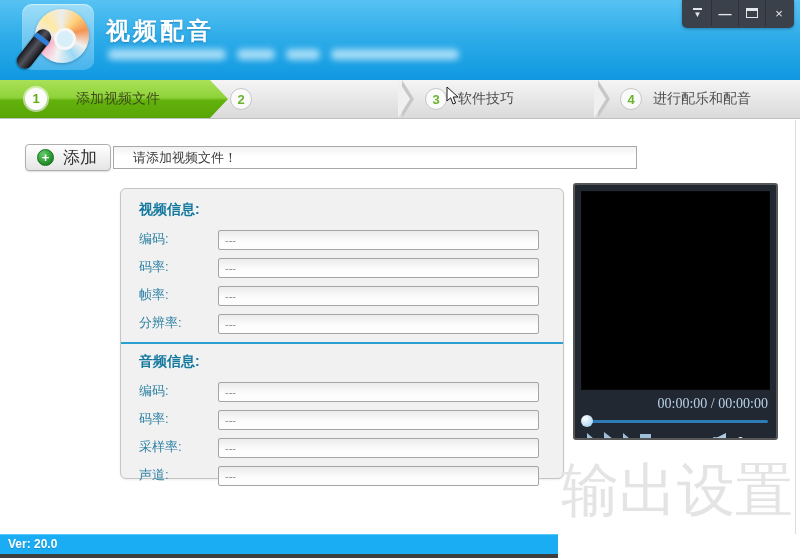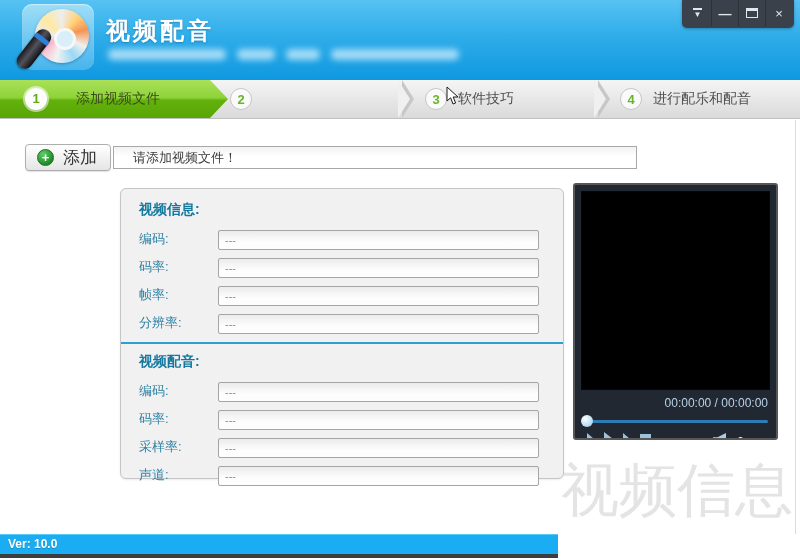--- a/index.html
+++ b/index.html
@@ -95,21 +95,21 @@
   .row-field { flex: 1; height: 20px; border: 1px solid #a5a5a5; border-radius: 2px;
     background: linear-gradient(180deg, #ebebeb, #fdfdfd 60%);
     font-size: 11px; color: #8a8a8a; line-height: 18px; padding: 0 6px; }
   .info-divider { height: 0; border-top: 2px solid #2a9fd0; margin: 3px -24px 9px -18px; }
 
   
   .player { position: absolute; left: 573px; top: 183px; width: 205px; height: 257px;
     background: #222831; border: 2px solid #575757; border-radius: 3px; overflow: hidden; }
   .screen { position: absolute; left: 6px; top: 6px; width: 189px; height: 199px;
     background: #000; border: 1px solid #060606; }
-  .time { position: absolute; right: 8px; top: 211px; font-size: 12px; color: #b9d2e8; }
+  .time { position: absolute; right: 8px; top: 211px; font-size: 14px; color: #b9d2e8; font-family: Liberation Serif, serif; }
   .slider { position: absolute; left: 6px; top: 229px; width: 189px; height: 14px; }
   .slider-track { position: absolute; left: 2px; right: 2px; top: 6px; height: 3px;
     background: #2d7cb5; border-radius: 2px; }
   .slider-handle { position: absolute; left: 0; top: 1px; width: 12px; height: 12px;
     border-radius: 50%;
     background: radial-gradient(circle at 35% 30%, #ffffff, #c3e2f6 55%, #8cc1e6); }
   .controls { position: absolute; left: 12px; bottom: -8px; display: flex; align-items: center;
     gap: 10px; }
   .c-tri { width: 0; height: 0; border-left: 9px solid #9fc0d8;
     border-top: 7px solid transparent; border-bottom: 7px solid transparent; }
@@ -219,21 +219,21 @@
       <span class="row-label">帧率:</span>
       <span class="row-field">---</span>
     </div>
     <div class="info-row">
       <span class="row-label">分辨率:</span>
       <span class="row-field">---</span>
     </div>
 
     <div class="info-divider"></div>
 
-    <div class="info-heading">视频配音:</div>
+    <div class="info-heading">音频信息:</div>
 
     <div class="info-row">
       <span class="row-label">编码:</span>
       <span class="row-field">---</span>
     </div>
     <div class="info-row">
       <span class="row-label">码率:</span>
       <span class="row-field">---</span>
     </div>
     <div class="info-row">
@@ -256,21 +256,21 @@
     <div class="controls">
       <span class="c-tri2"></span>
       <span class="c-tri"></span>
       <span class="c-tri2"></span>
       <span class="c-sq"></span>
       <span class="c-vol"></span>
       <span class="c-dot"></span>
     </div>
   </div>
 
-  <div class="watermark">视频信息</div>
+  <div class="watermark">输出设置</div>
   <div class="right-edge"></div>
 
   <div class="footer-bar">
-    <span class="version">Ver: 10.0</span>
+    <span class="version">Ver: 20.0</span>
   </div>
   <div class="footer-shadow"></div>
 
 </div>
 
 </body></html>

